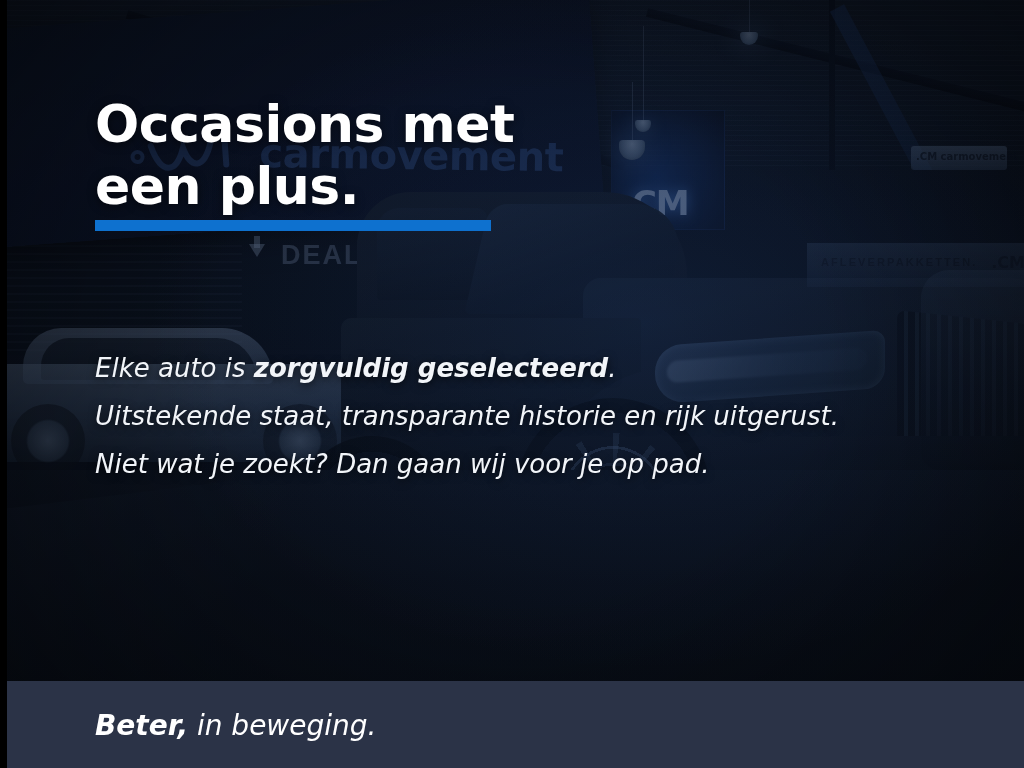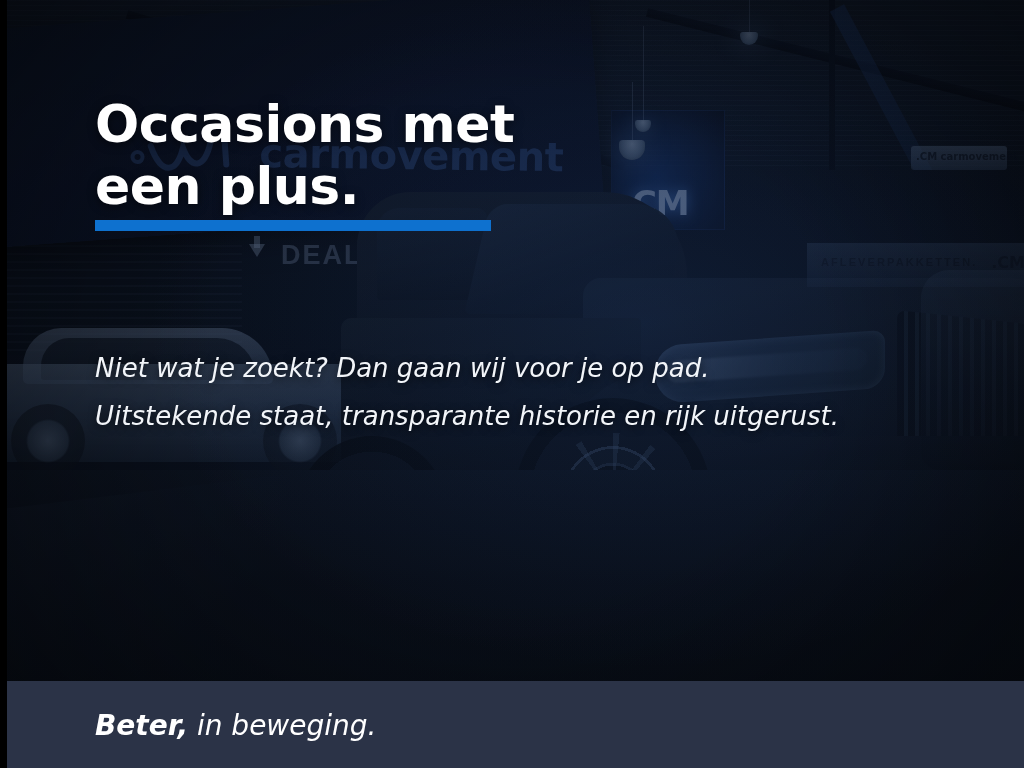--- a/index.html
+++ b/index.html
@@ -520,25 +520,28 @@
 
   <div class="content">
 
     <h1 class="headline">Occasions met
 een plus.</h1>
 
     <div class="accent-rule"></div>
 
     <div class="body-copy">
       <p>
-        <span>Niet wat je zoekt? Dan gaan wij voor je op pad.</span>
+        <span>Elke auto is </span><span class="b">zorgvuldig geselecteerd</span><span>.</span>
       </p>
       <p>
         <span>Uitstekende staat, transparante historie en rijk uitgerust.</span>
       </p>
+      <p>
+        <span>Niet wat je zoekt? Dan gaan wij voor je op pad.</span>
+      </p>
     </div>
 
     <div class="footer">
       <div class="tagline">
         <span class="b">Beter,</span><span> in beweging.</span>
       </div>
     </div>
 
   </div>
 </div>

